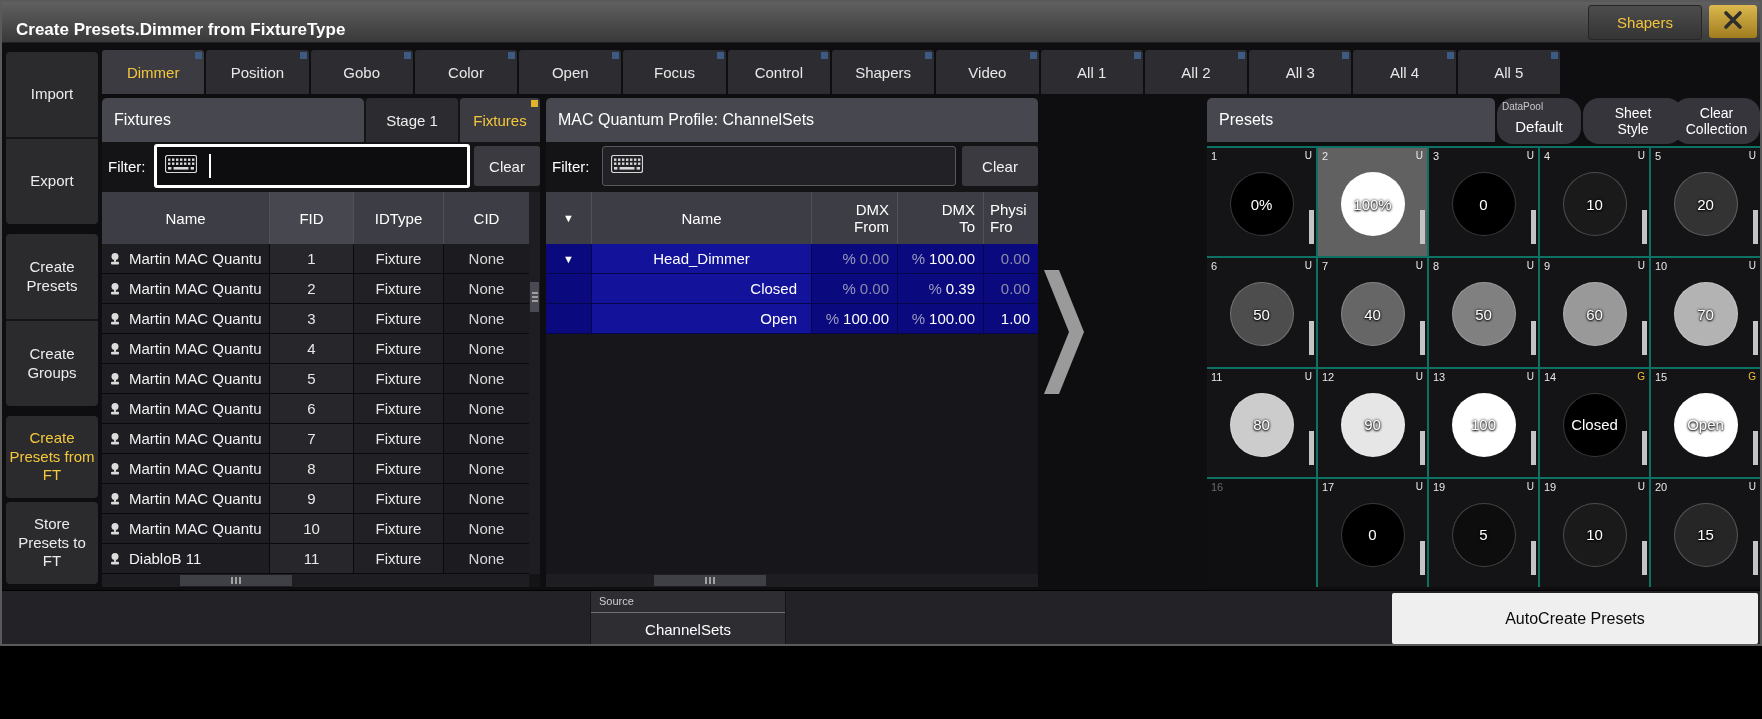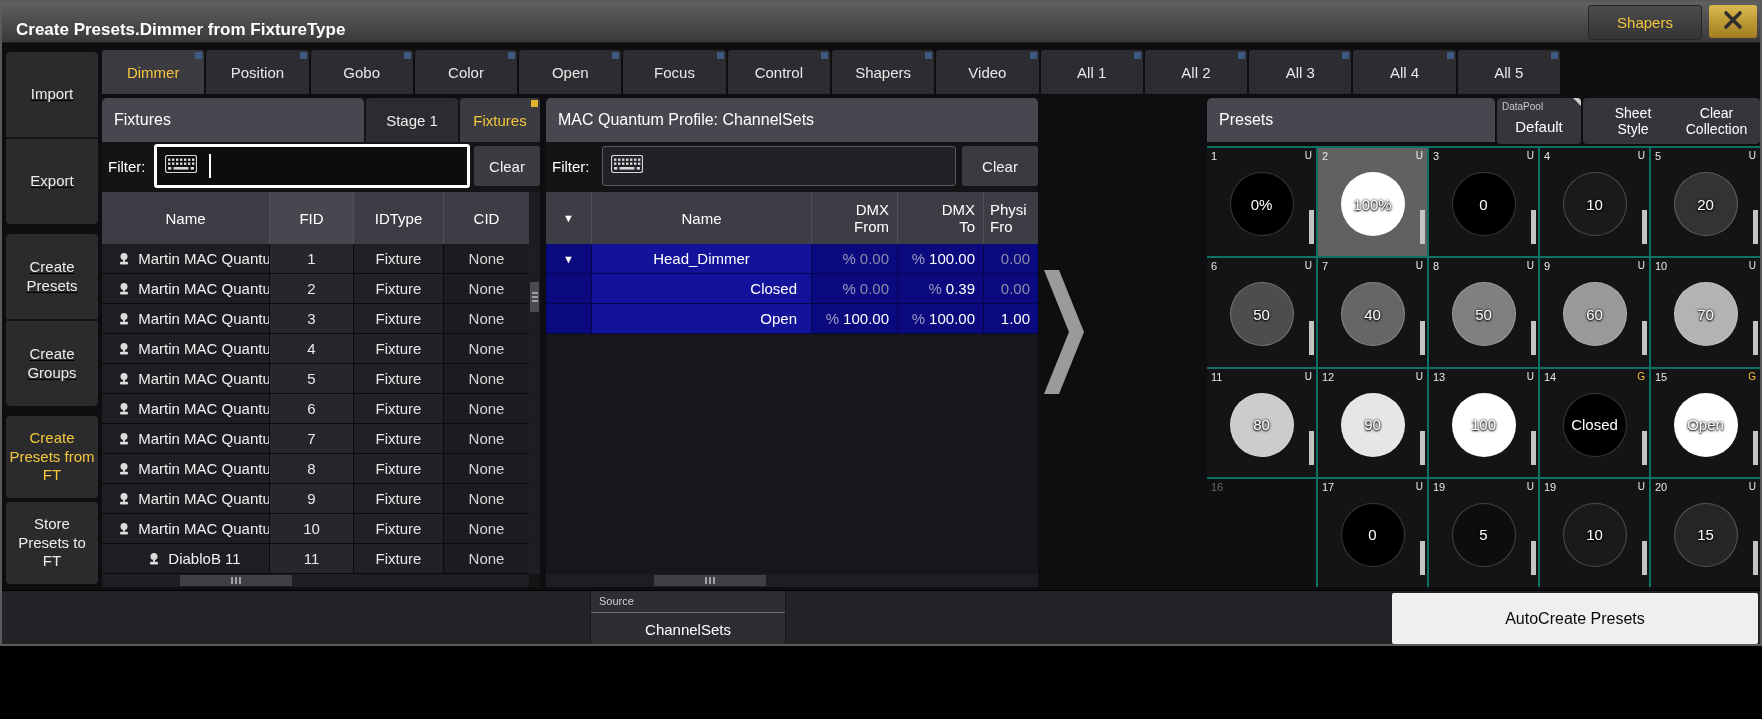--- a/index.html
+++ b/index.html
@@ -10,21 +10,21 @@
 
   
   .titlebar{position:absolute;left:0;top:0;right:0;height:40px;background:linear-gradient(#606060,#393939);border-bottom:1px solid #1f1f1f;}
   .dtitle{position:absolute;left:14px;top:8px;line-height:40px;font-size:17px;font-weight:bold;color:#fff;}
   .advanced{position:absolute;right:58px;top:3px;width:112px;height:33px;background:linear-gradient(#4c4c4c,#343434);
             border:1px solid #262626;border-radius:3px;color:#f2c53d;font-size:15px;display:flex;align-items:center;justify-content:center;}
   .closebtn{position:absolute;right:3px;top:3px;width:48px;height:33px;border-radius:3px;
             background:linear-gradient(#dcb84e,#a07c1f);display:flex;align-items:center;justify-content:center;}
 
   
-  .side-group{position:absolute;left:4px;width:92px;background:#2b2b2e;border-radius:4px;overflow:hidden;display:flex;flex-direction:column;text-decoration:underline;}
+  .side-group{position:absolute;left:4px;width:92px;background:#2b2b2e;border-radius:4px;overflow:hidden;display:flex;flex-direction:column;}
   .side-btn{flex:1;display:flex;align-items:center;justify-content:center;text-align:center;font-size:15px;color:#ececec;padding:0 3px;line-height:1.25;}
   .side-btn + .side-btn{border-top:2px solid #151517;}
   #sg1{top:50px;height:172px;}
   #sg2{top:232px;height:172px;}
   .side-solo{position:absolute;left:4px;width:92px;background:#2b2b2e;border-radius:4px;display:flex;align-items:center;
              justify-content:center;text-align:center;font-size:15px;color:#ececec;padding:0 3px;box-sizing:border-box;line-height:1.25;}
   #sg3{top:414px;height:82px;color:#f5c83c;}
   #sg4{top:500px;height:82px;}
 
   
@@ -74,21 +74,21 @@
   .th.c-phys{border-right:none;}
   .th.two{flex-direction:column;align-items:flex-end;justify-content:center;padding-right:8px;line-height:1.15;}
   .th.c-phys.two{align-items:flex-start;padding-left:6px;padding-right:8px;}
   .th .expglyph{font-size:11px;}
 
   
   .rows{position:absolute;left:0;top:146px;width:427px;bottom:13px;overflow:hidden;}
   .frow{display:flex;height:30px;box-sizing:border-box;}
   .fc{display:flex;align-items:center;justify-content:center;font-size:15px;color:#e9e9e9;border-bottom:1px solid #0a0a0d;
       border-right:1px solid #0a0a0d;box-sizing:border-box;overflow:hidden;}
-  .fc.f-name{justify-content:center;padding-left:17px;gap:7px;background:#1d1d22;color:#f2f2f2;white-space:nowrap;}
+  .fc.f-name{justify-content:flex-start;padding-left:6px;gap:7px;background:#1d1d22;color:#f2f2f2;white-space:nowrap;}
   .fc.f-fid{background:#26262b;}
   .fc.f-idtype{background:#202025;}
   .fc.f-cid{background:#1b1b20;color:#d6d6d6;border-right:none;}
   .ficon{display:flex;align-items:center;}
 
   
   #chbody{position:absolute;left:0;top:146px;width:492px;bottom:13px;background:#17171b;overflow:hidden;}
   .crow{display:flex;height:30px;box-sizing:border-box;}
   .cc{box-sizing:border-box;border-bottom:1px solid #06064a;border-right:1px solid #06064a;display:flex;align-items:center;
       font-size:15px;color:#fff;overflow:hidden;}
@@ -110,21 +110,21 @@
   #fixhscroll{width:427px;}
   #chhscroll{width:492px;}
   .hthumb{position:absolute;top:1px;bottom:1px;width:112px;background:#3f3f46;display:flex;align-items:center;justify-content:center;}
   .vgrip{display:flex;gap:2px;}
   .vgrip i{display:block;width:2px;height:7px;background:#a0a0a0;}
 
   
   .arrow{position:absolute;left:1042px;top:268px;width:40px;height:124px;}
 
   
-  .pbtn{position:absolute;top:0;height:46px;background:#35353b;border-radius:4px;box-sizing:border-box;color:#fff;overflow:hidden;}
+  .pbtn{position:absolute;top:0;height:46px;background:#35353b;border-radius:16px;box-sizing:border-box;color:#fff;overflow:hidden;}
   #datapool{left:290px;width:84px;}
   #sheetstyle{left:376px;width:100px;}
   #clearcoll{left:466px;width:87px;}
   .pcap{position:absolute;top:3px;left:5px;font-size:10px;color:#c9c9c9;}
   .pval{position:absolute;top:20px;width:100%;text-align:center;font-size:15px;}
   .pl2{display:flex;align-items:center;justify-content:center;height:100%;text-align:center;font-size:14px;line-height:1.15;margin:0 auto;width:70px;}
   .corner{position:absolute;top:0;right:0;width:0;height:0;border-top:8px solid #cfcfcf;border-left:8px solid transparent;}
   .pgrid{position:absolute;left:0;top:48px;width:553px;height:441px;display:grid;grid-template-columns:repeat(5,1fr);
          grid-template-rows:repeat(4,1fr);gap:2px;background:#0d7264;border-top:2px solid #0d7264;box-sizing:border-box;}
   .pcell{position:relative;background:#141416;overflow:hidden;}

